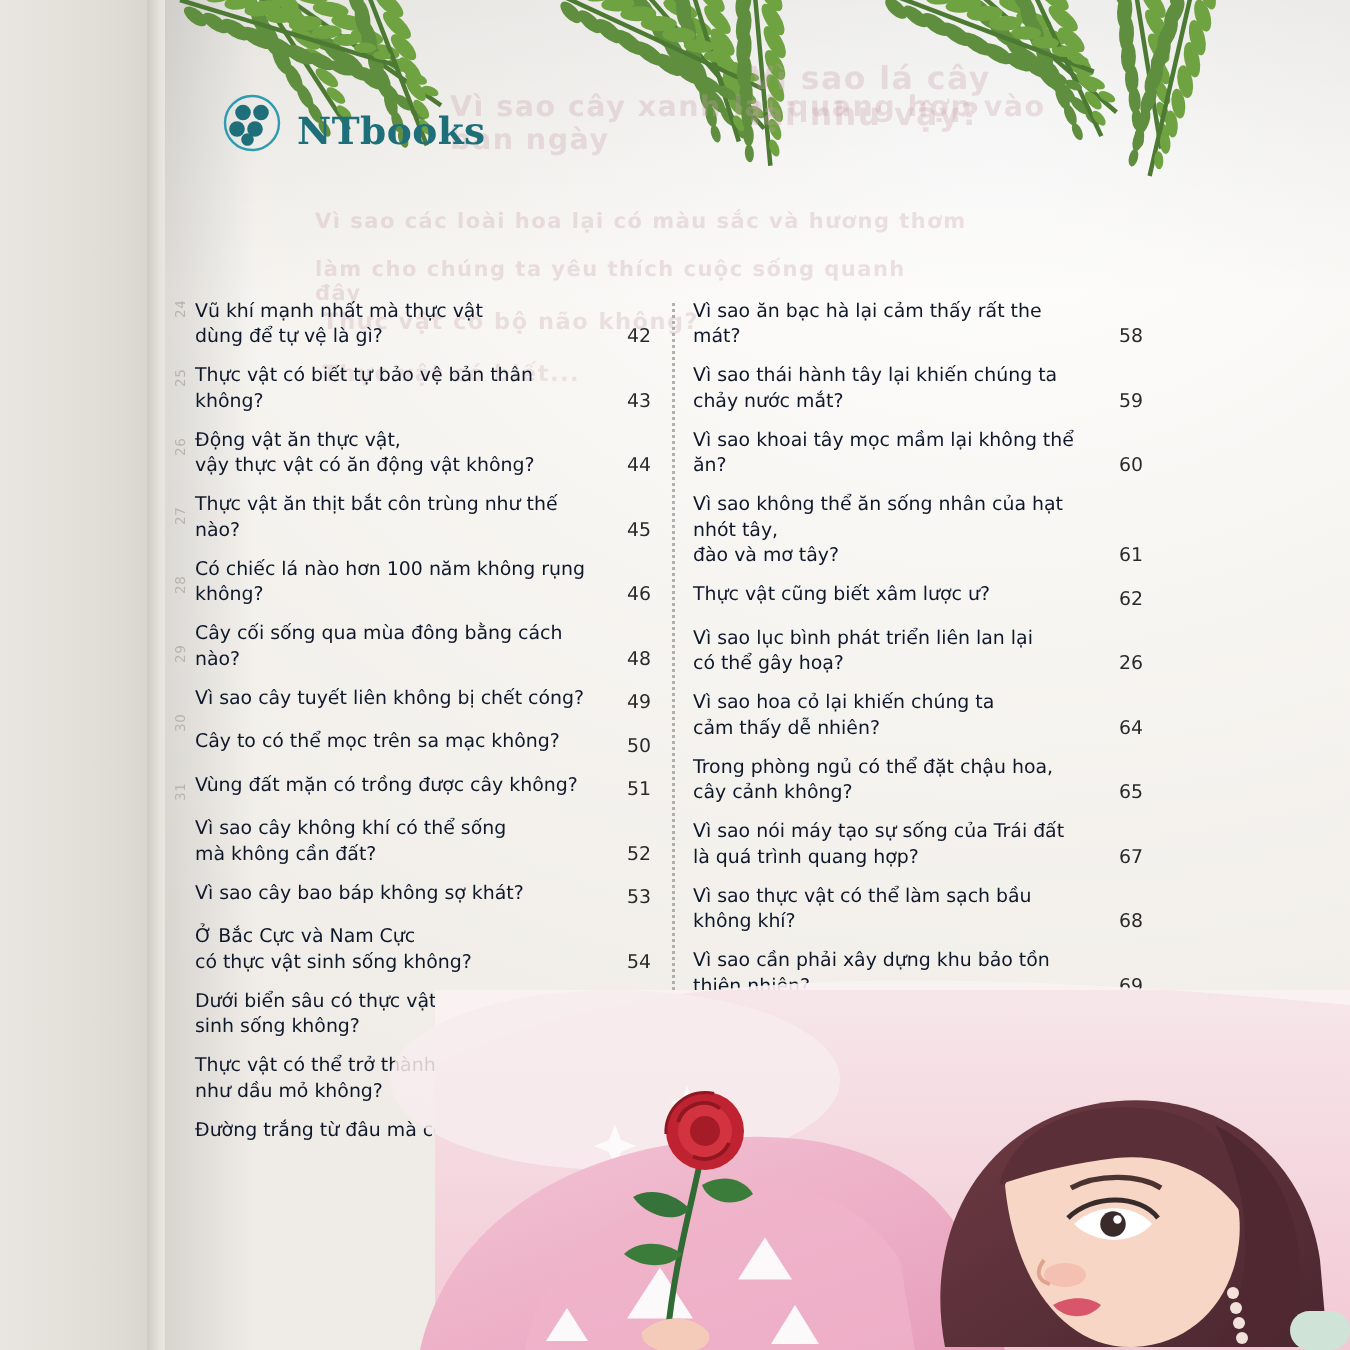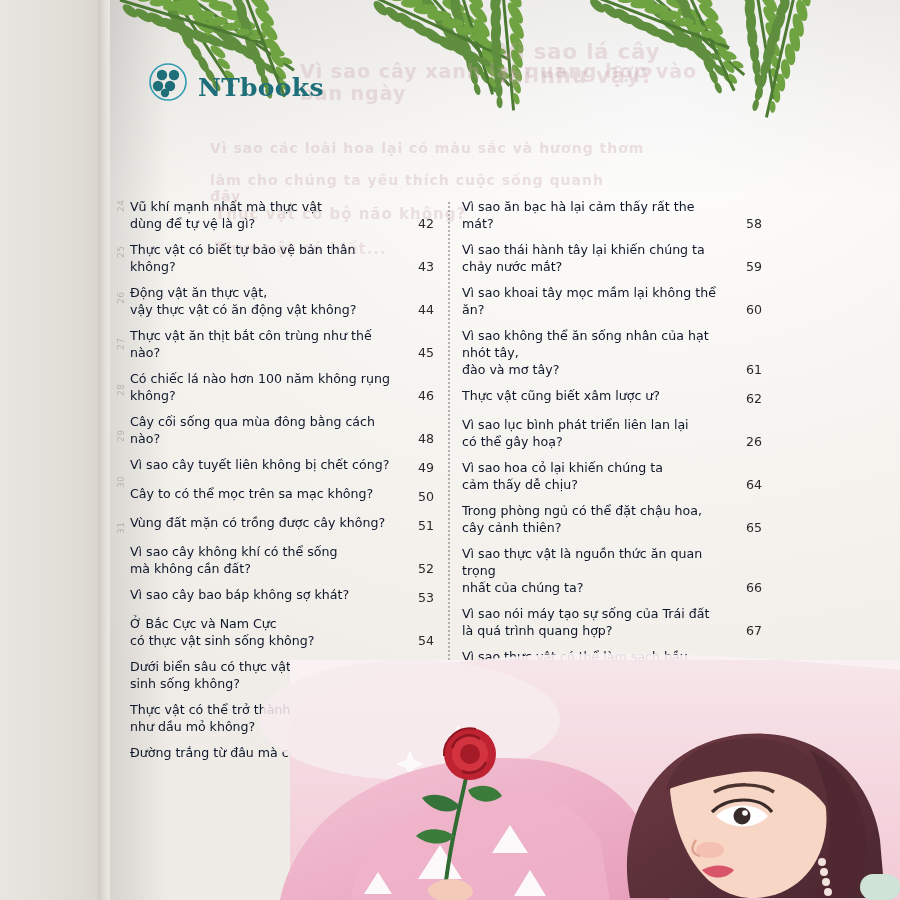--- a/index.html
+++ b/index.html
@@ -317,32 +317,27 @@
         <span class="t">Thực vật cũng biết xâm lược ư?</span>
         <span class="p">62</span>
       </div>
       <div class="entry">
         <span class="t">Vì sao lục bình phát triển liên lan lại
 có thể gây hoạ?</span>
         <span class="p">26</span>
       </div>
       <div class="entry">
         <span class="t">Vì sao hoa cỏ lại khiến chúng ta
-cảm thấy dễ chịu?</span>
+cảm thấy dễ nhiên?</span>
         <span class="p">64</span>
       </div>
       <div class="entry">
         <span class="t">Trong phòng ngủ có thể đặt chậu hoa,
-cây cảnh thiên?</span>
+cây cảnh không?</span>
         <span class="p">65</span>
-      </div>
-      <div class="entry">
-        <span class="t">Vì sao thực vật là nguồn thức ăn quan trọng
-nhất của chúng ta?</span>
-        <span class="p">66</span>
       </div>
       <div class="entry">
         <span class="t">Vì sao nói máy tạo sự sống của Trái đất
 là quá trình quang hợp?</span>
         <span class="p">67</span>
       </div>
       <div class="entry">
         <span class="t">Vì sao thực vật có thể làm sạch bầu không khí?</span>
         <span class="p">68</span>
       </div>

